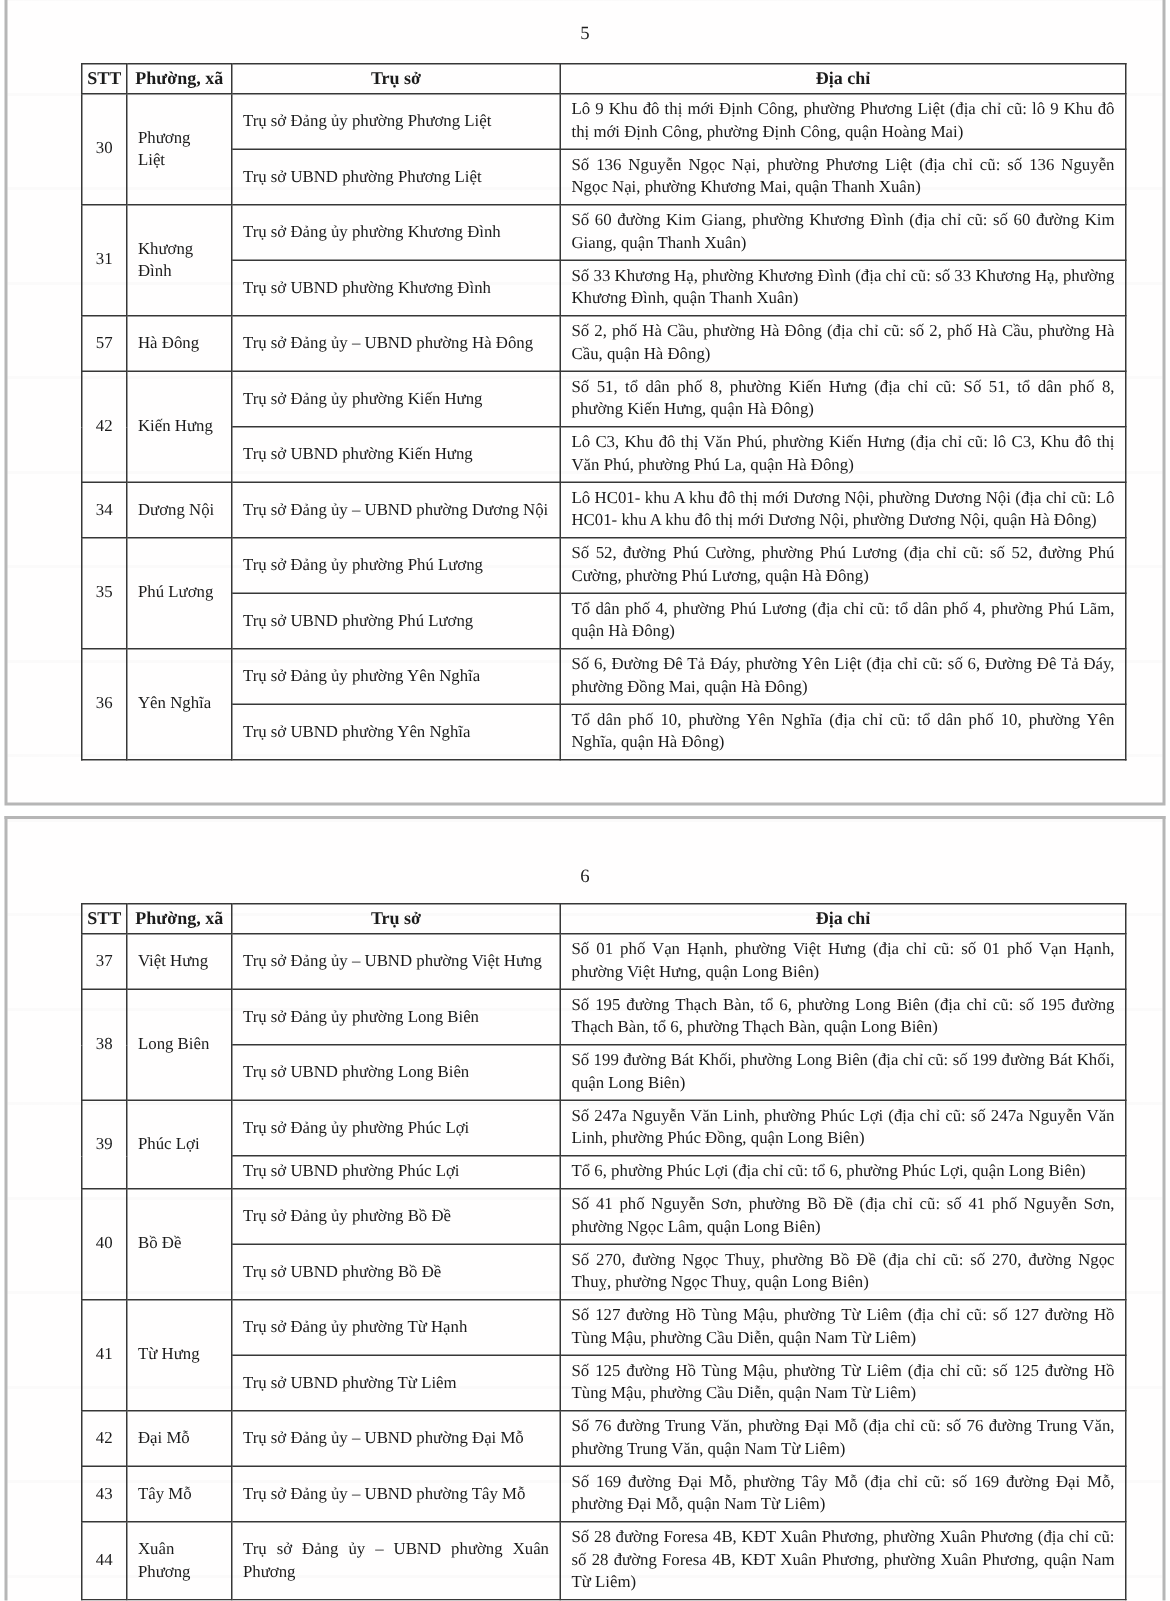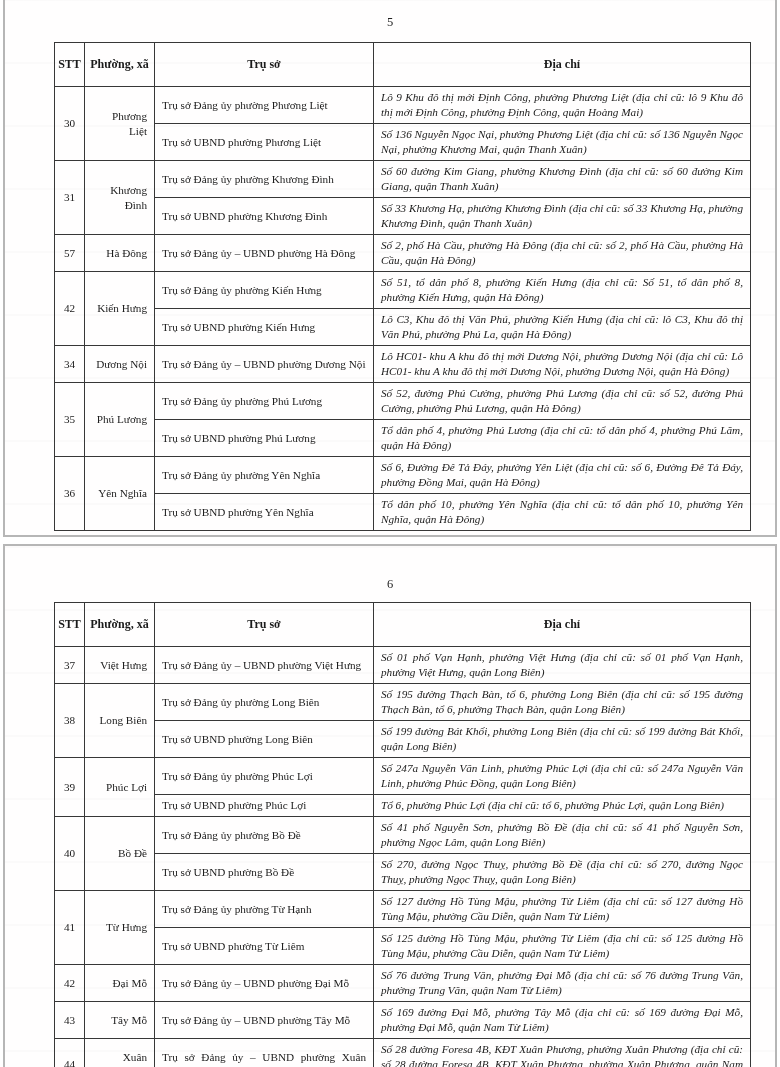--- a/index.html
+++ b/index.html
@@ -38,32 +38,32 @@
   .page-2 table.directory { margin-top: 10px; }
   table.directory th, table.directory td {
     border: 1px solid #373737;
     color: #1b1b1b;
     box-sizing: border-box;
   }
   table.directory th {
     font-size: 12px;
     font-weight: bold;
     text-align: center;
-    padding: 14px 3px;
+    padding: 2px 3px;
   }
   table.directory td {
     font-size: 11.2px;
     line-height: 1.34;
     padding: 3px 7px;
     vertical-align: middle;
   }
   td.c-stt  { text-align: center; padding: 3px 2px; margin-left: 43px; }
-  td.c-ward { text-align: right; padding: 3px 4px; }
+  td.c-ward { text-align: left; padding: 3px 4px; }
   td.c-office  { text-align: justify; margin-top: 16px; }
-  td.c-address { text-align: justify; font-style: italic; }
+  td.c-address { text-align: justify; }
 </style>
 </head>
 <body>
 
 <div class="canvas">
 
   <section class="page page-1">
     <div class="page-number">5</div>
     <table class="directory">
       <colgroup>

